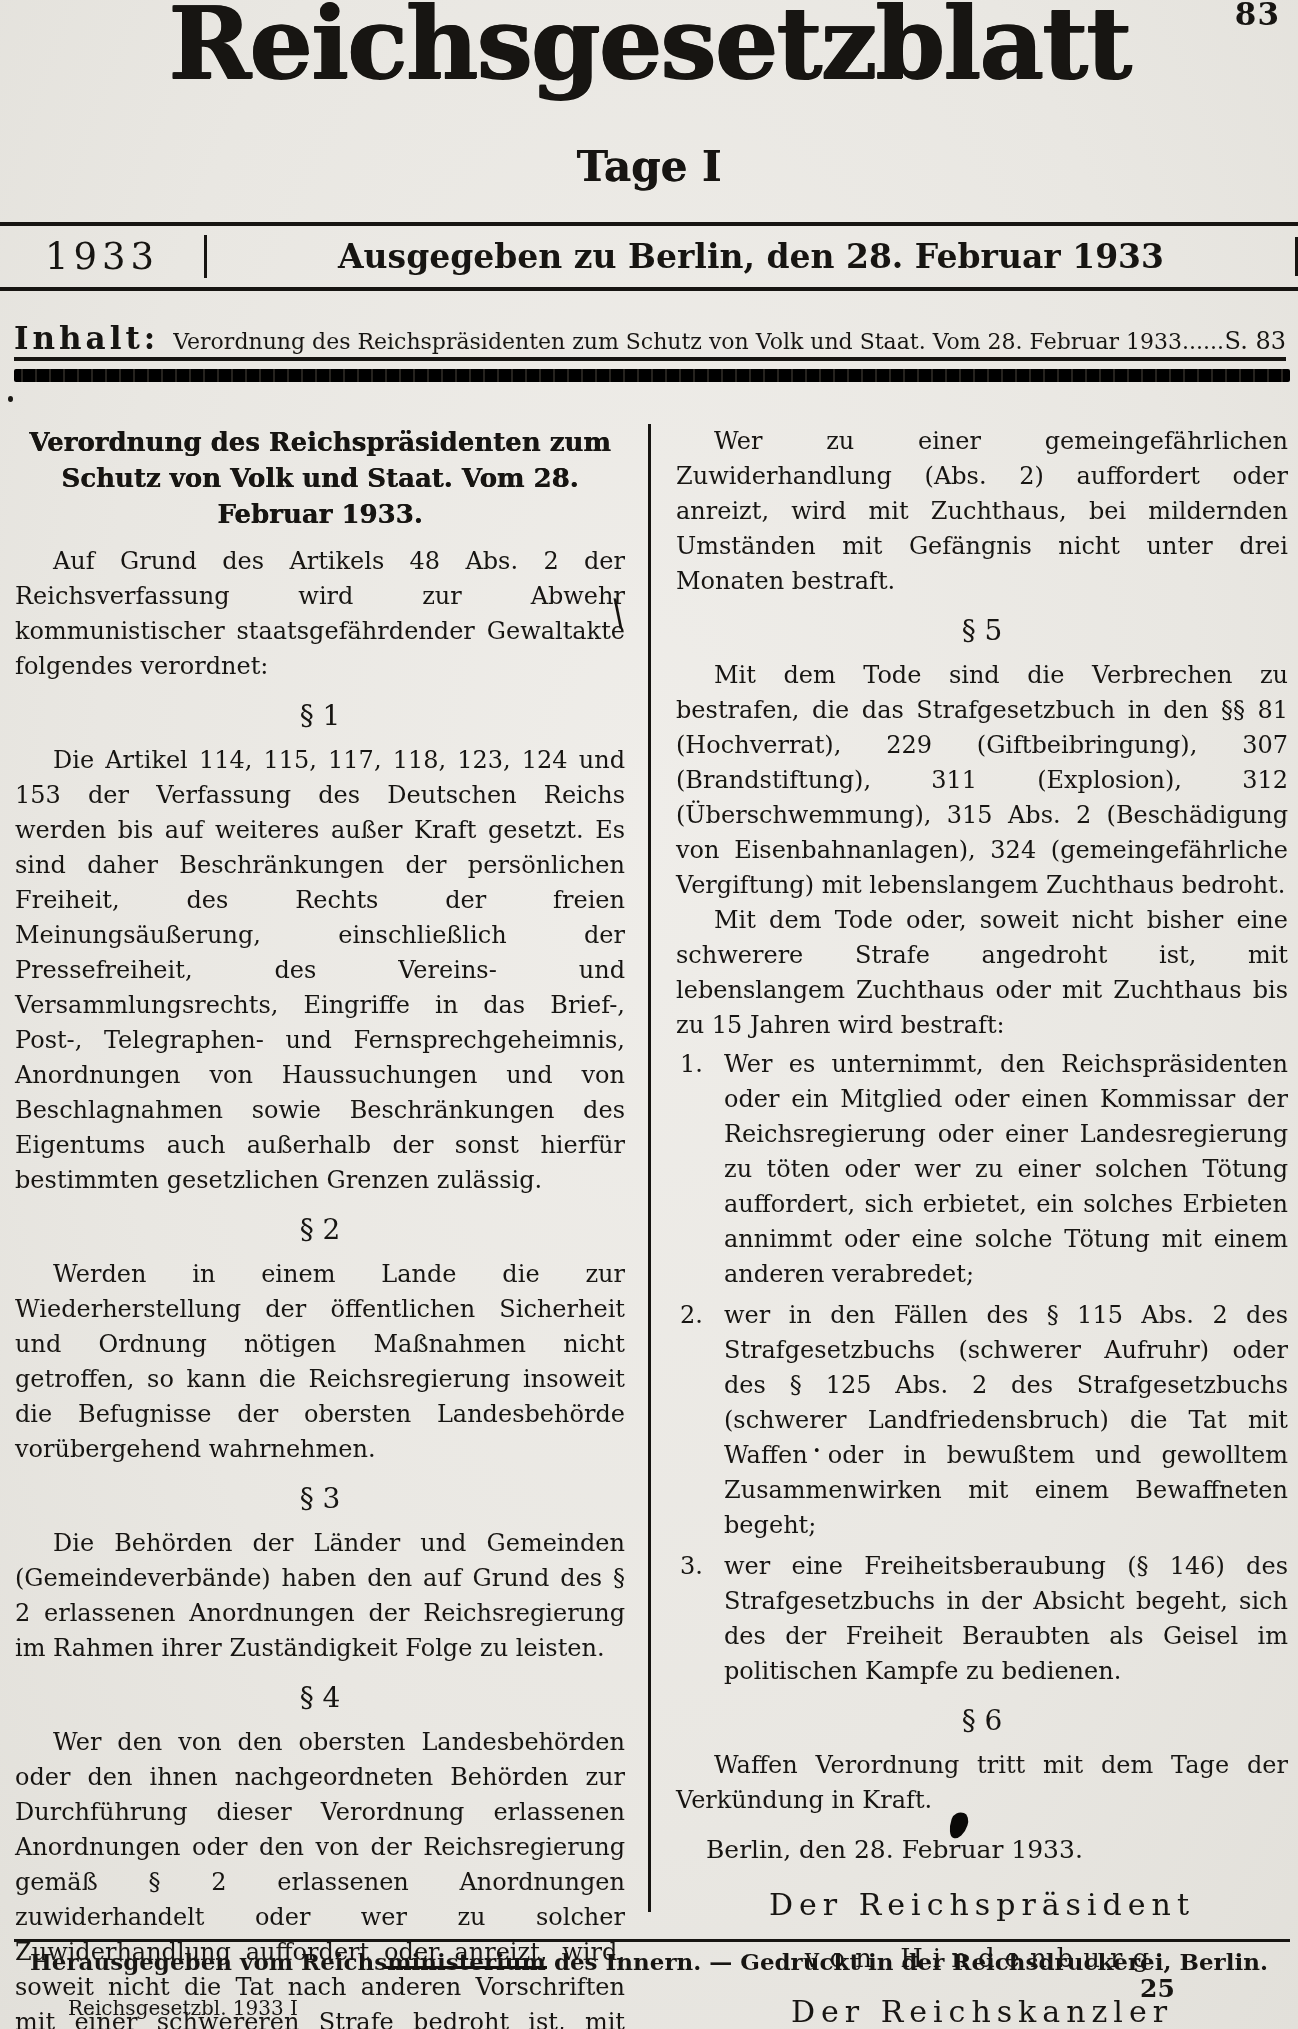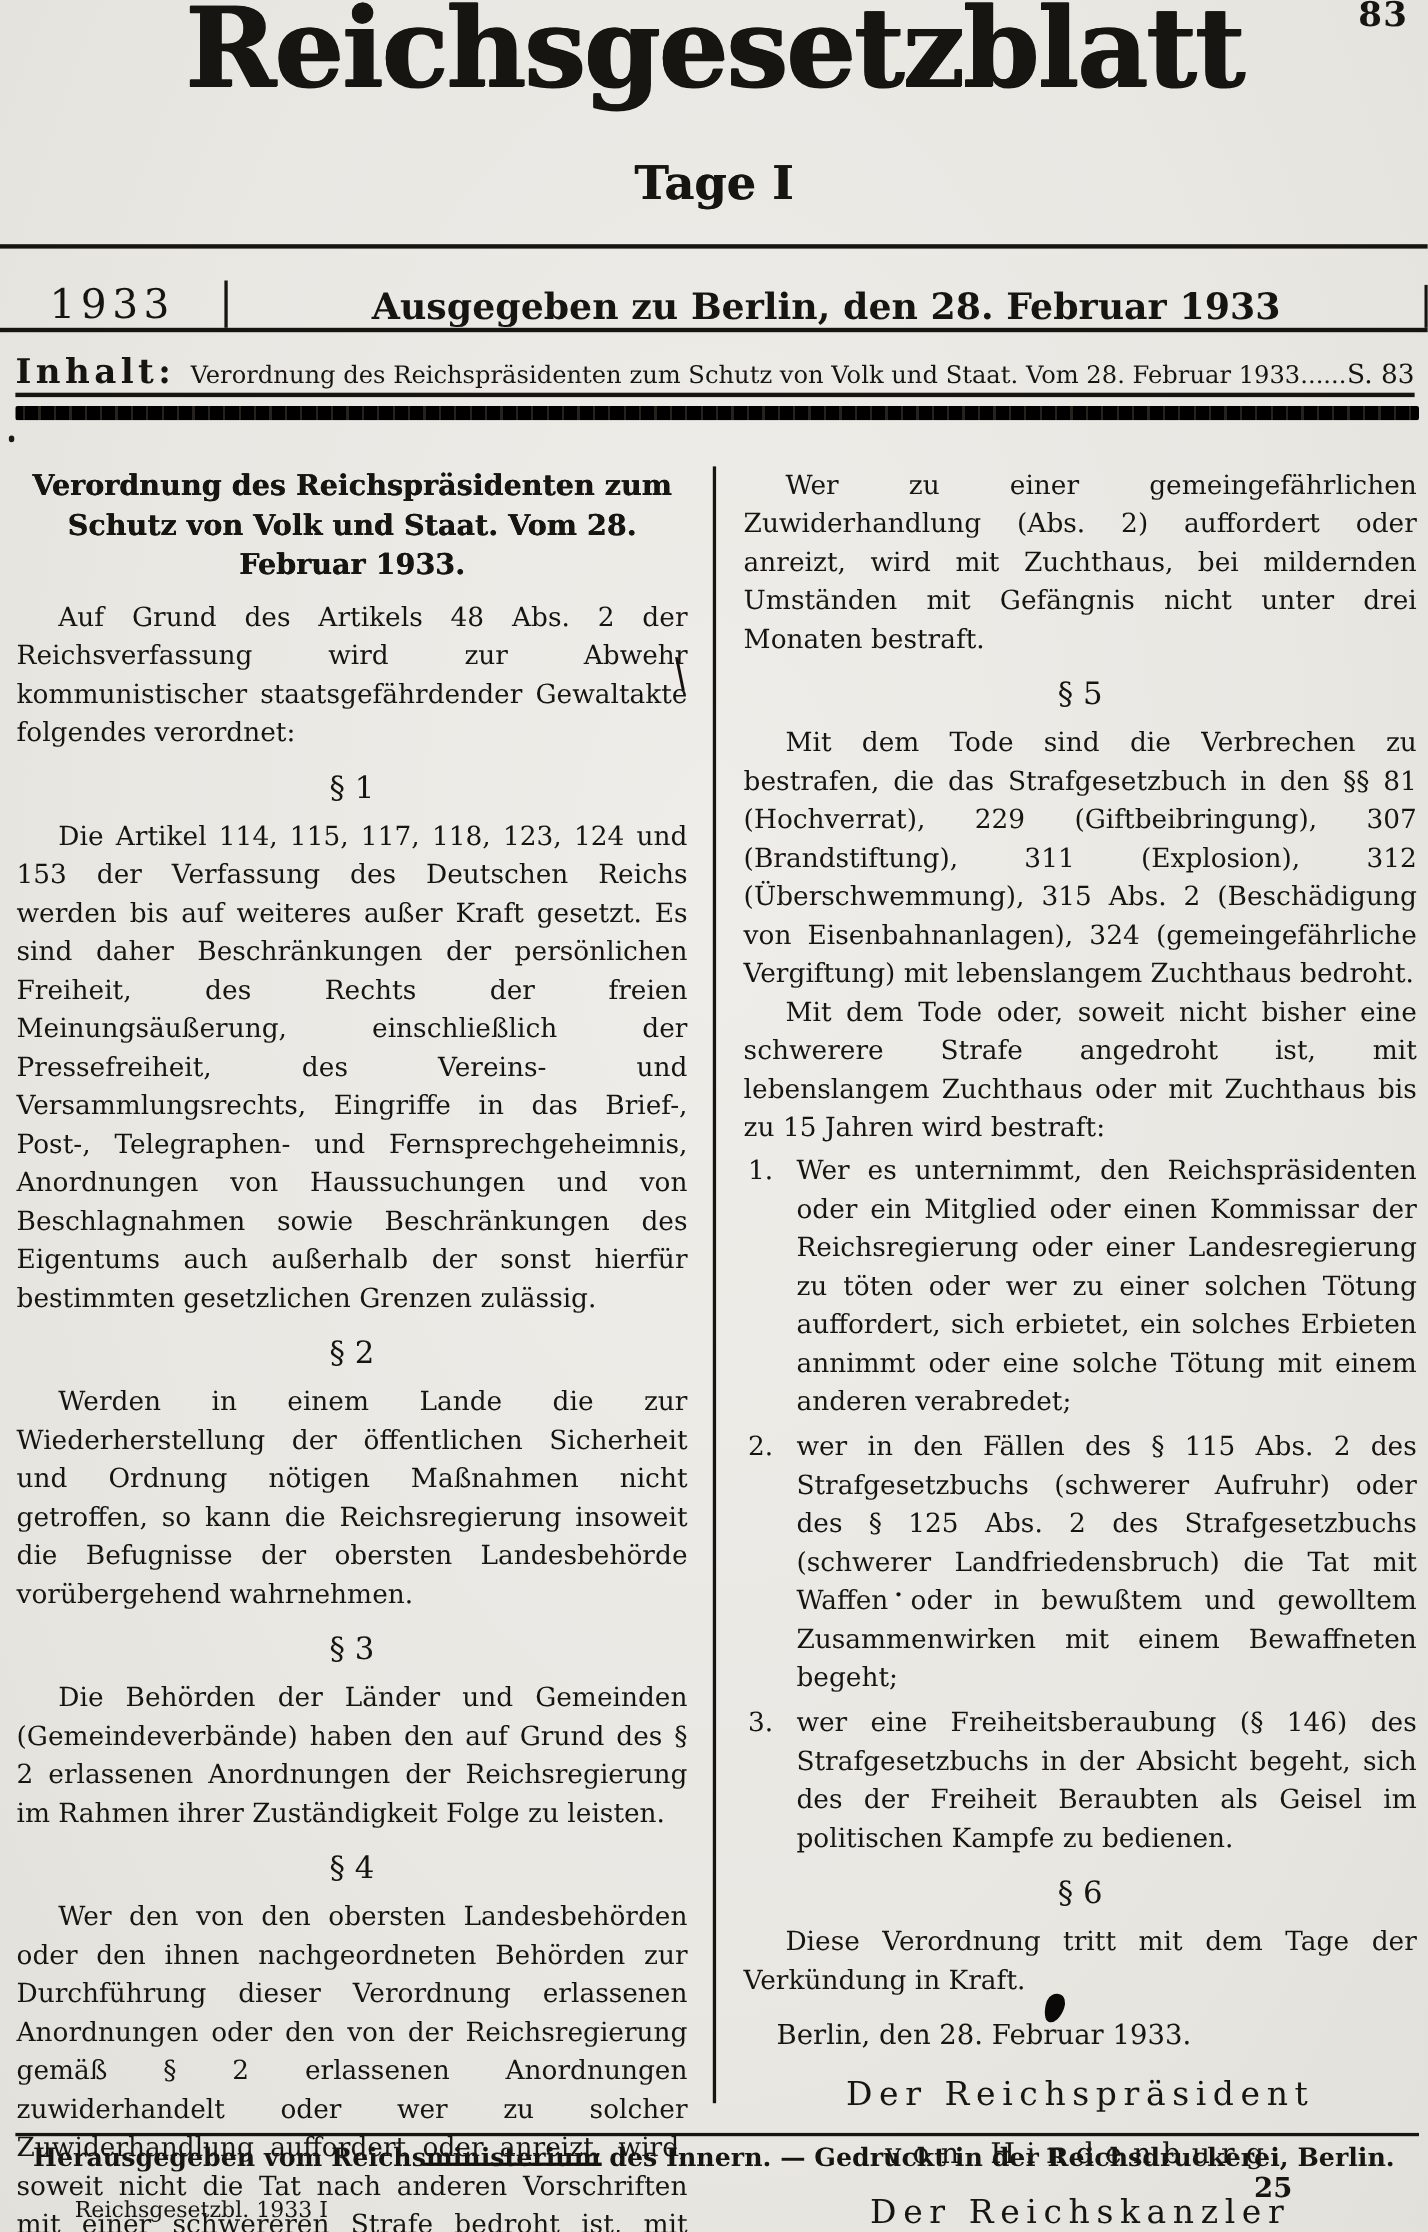--- a/index.html
+++ b/index.html
@@ -20,23 +20,23 @@
     position:absolute;top:-16px;left:0;width:100%;text-align:center;
     font-size:100px;font-weight:bold;letter-spacing:-2px;
     text-shadow:1px 0 0 #171512, 0 1px 0 #171512;
   }
   .part-label{
     position:absolute;top:142px;left:0;width:100%;text-align:center;
     font-size:42px;font-weight:bold;text-shadow:0.5px 0 0 #171512;
   }
   
   .issue-bar{
-    position:absolute;top:222px;left:0;width:1298px;height:80px;
+    position:absolute;top:222px;left:0;width:1298px;height:69px;
     border-top:4px solid #171512;border-bottom:4px solid #171512;
-    display:flex;align-items:flex-end;box-sizing:border-box;
+    display:flex;align-items:center;box-sizing:border-box;
   }
   .issue-cell{display:flex;align-items:center;justify-content:center;}
   .cell-year{width:204px;border-right:3px solid #171512;font-size:37px;letter-spacing:5px;}
   .cell-issued{flex:1;border-right:3px solid #171512;font-size:33px;font-weight:600;}
   .cell-number{width:214px;font-size:39px;font-weight:600;}
   
   .inhalt-row{
     position:absolute;top:320px;left:14px;width:1272px;
     display:flex;align-items:baseline;font-size:22px;
   }
@@ -143,21 +143,21 @@
       <div class="law-item">
         <span class="law-num">2.</span>
         <span class="law-text">wer in den Fällen des § 115 Abs. 2 des Strafgesetzbuchs (schwerer Aufruhr) oder des § 125 Abs. 2 des Strafgesetzbuchs (schwerer Landfriedensbruch) die Tat mit Waffen oder in bewußtem und gewolltem Zusammenwirken mit einem Bewaffneten begeht;</span>
       </div>
       <div class="law-item">
         <span class="law-num">3.</span>
         <span class="law-text">wer eine Freiheitsberaubung (§ 146) des Strafgesetzbuchs in der Absicht begeht, sich des der Freiheit Beraubten als Geisel im politischen Kampfe zu bedienen.</span>
       </div>
     </div>
     <div class="section-heading">§ 6</div>
-    <p class="para">Diese Verordnung tritt mit dem Tage der Verkündung in Kraft.</p>
+    <p class="para">Waffen Verordnung tritt mit dem Tage der Verkündung in Kraft.</p>
     <p class="place-date">Berlin, den 28. Februar 1933.</p>
 
     <div class="sig-block">
       <div class="sig-pair">
         <div class="sig-title">Der Reichspräsident</div>
         <div class="sig-name">von Hindenburg</div>
       </div>
       <div class="sig-pair">
         <div class="sig-title">Der Reichskanzler</div>
         <div class="sig-name">Adolf Hitler</div>

